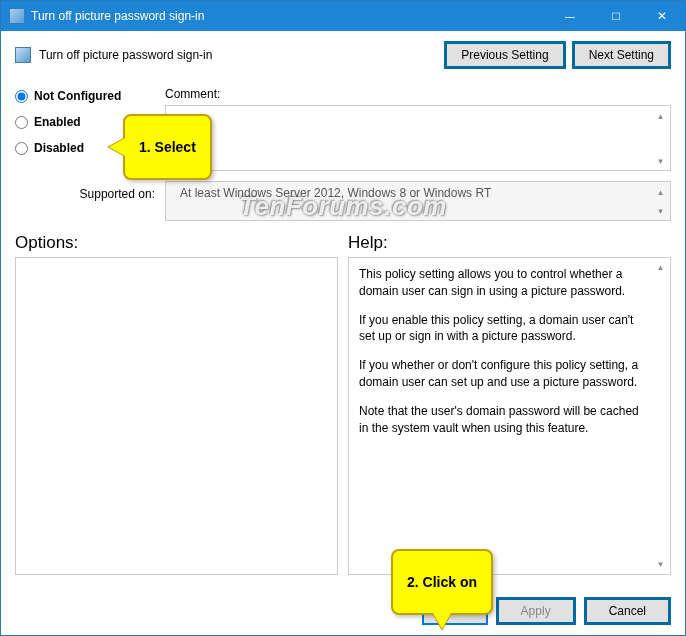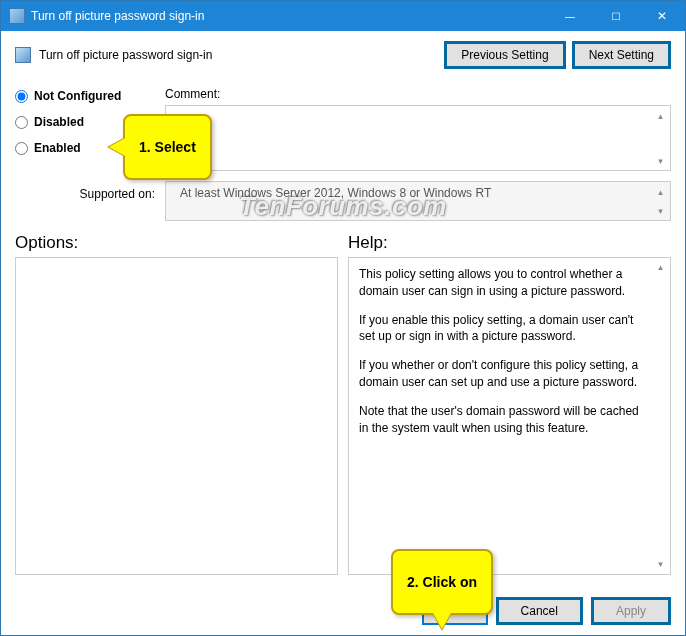--- a/index.html
+++ b/index.html
@@ -173,25 +173,25 @@
   </div>
 
   <div class="config-row">
     <div class="radios">
       <div class="radio-item">
         <input type="radio" name="state" checked="" style="">
         <label>Not Configured</label>
       </div>
       <div class="radio-item">
         <input type="radio" name="state" style="">
-        <label>Disabled</label>
+        <label>Enabled</label>
       </div>
       <div class="radio-item">
         <input type="radio" name="state" style="">
-        <label>Enabled</label>
+        <label>Disabled</label>
       </div>
     </div>
     <div class="comment-area">
       <span class="field-label">Comment:</span>
       <div class="textarea-box">
         <div class="scroll-indicator-up">▴</div>
         <div class="scroll-indicator-down">▾</div>
       </div>
     </div>
   </div>
@@ -220,19 +220,19 @@
         <div class="scroll-indicator-up">▴</div>
         <div class="scroll-indicator-down">▾</div>
       </div>
     </div>
   </div>
 
 </div>
 
 <div class="footer">
   <button class="btn primary">OK</button>
+  <button class="btn apply">Apply</button>
   <button class="btn">Cancel</button>
-  <button class="btn apply">Apply</button>
 </div>
 
 <div class="callout c1">1. Select</div>
 <div class="callout c2">2. Click on</div>
 <div class="watermark">TenForums.com</div>
 
 </body></html>

